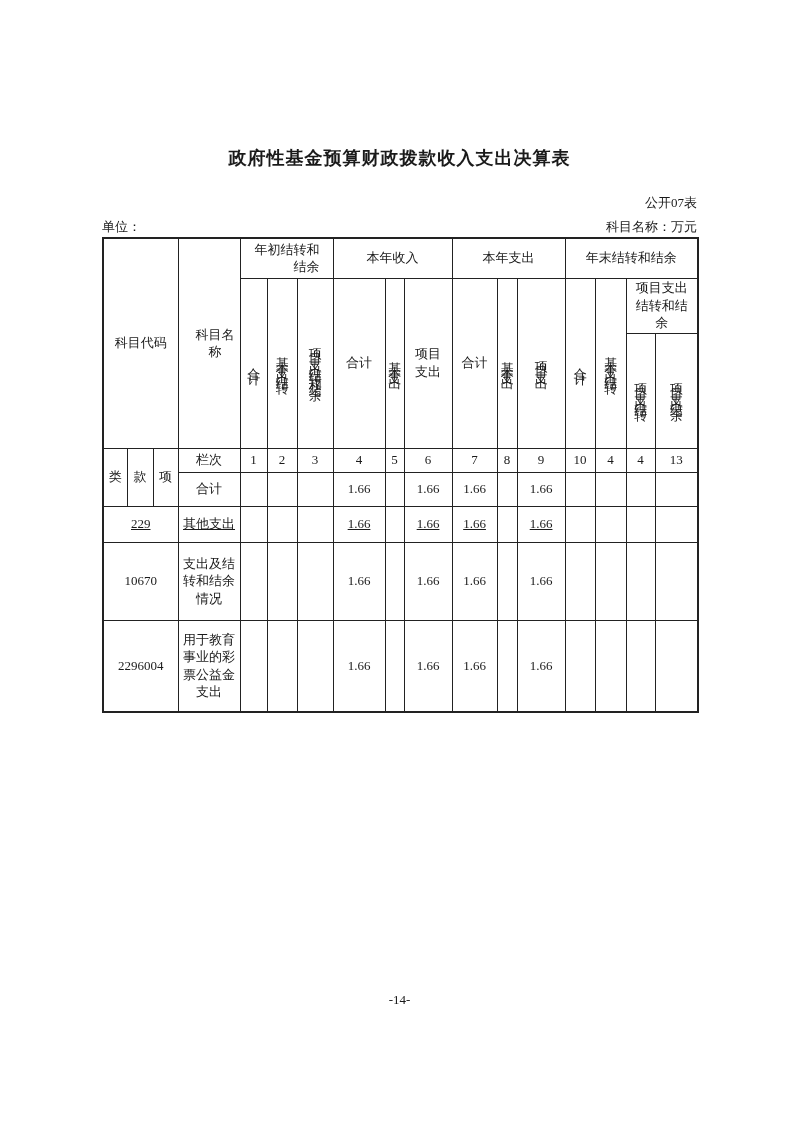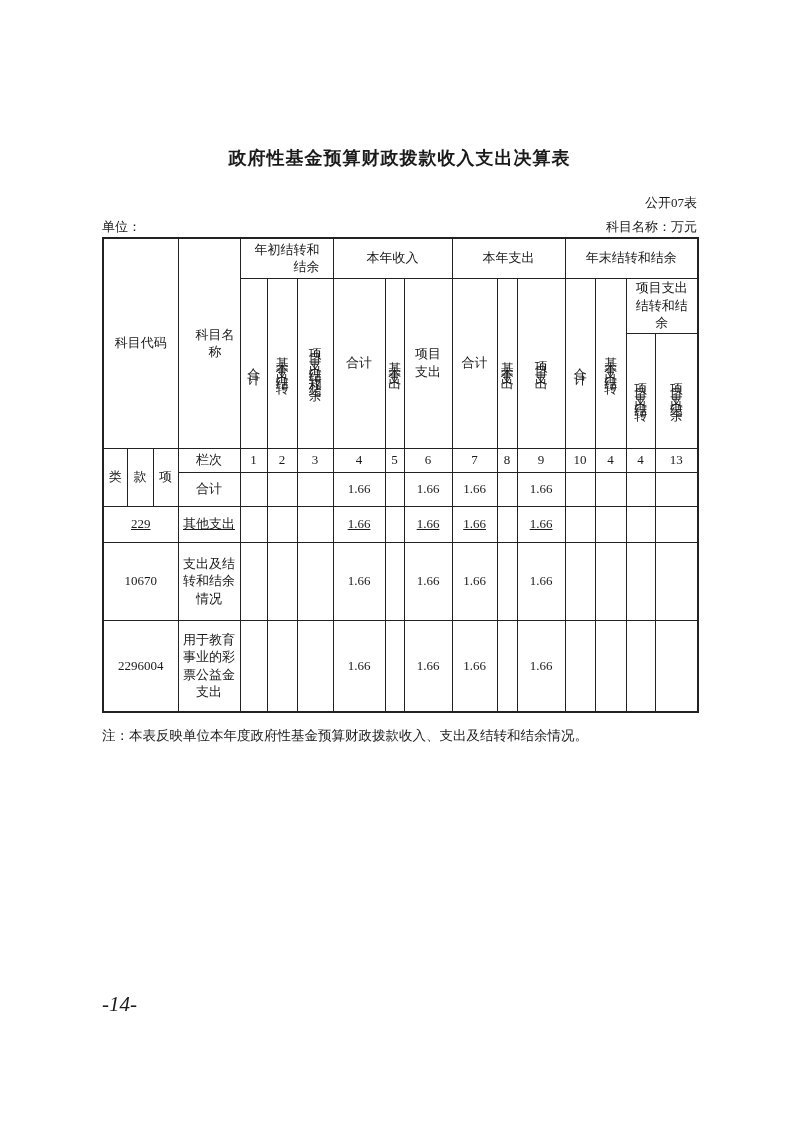--- a/index.html
+++ b/index.html
@@ -58,21 +58,21 @@
 
   td.code-cell { text-align: left; padding-left: 9px; }
   td.name-cell { text-align: left; padding: 2px 7px; }
 
   .note {
     position: absolute; left: 102px; top: 727px; width: 620px;
     font-size: 13.5px;
   }
   .page-number {
     position: absolute; left: 102px; top: 992px; width: 595px;
-    text-align: left; font-size: 21px; font-style: italic;
+    text-align: center; font-size: 13px;
   }
 </style>
 </head>
 <body>
 
 <div class="page">
 
   <div class="title">政府性基金预算财政拨款收入支出决算表</div>
   <div class="form-label">公开07表</div>
 
@@ -218,16 +218,15 @@
       <td></td>
       <td>1.66</td>
       <td></td>
       <td></td>
       <td></td>
       <td></td>
     </tr>
   </tbody>
     </table>
 
-  <div class="note">注：本表反映单位本年度政府性基金预算财政拨款收入、支出及结转和结余情况。</div>
   <div class="page-number">-14-</div>
 
 </div>
 
 </body></html>

